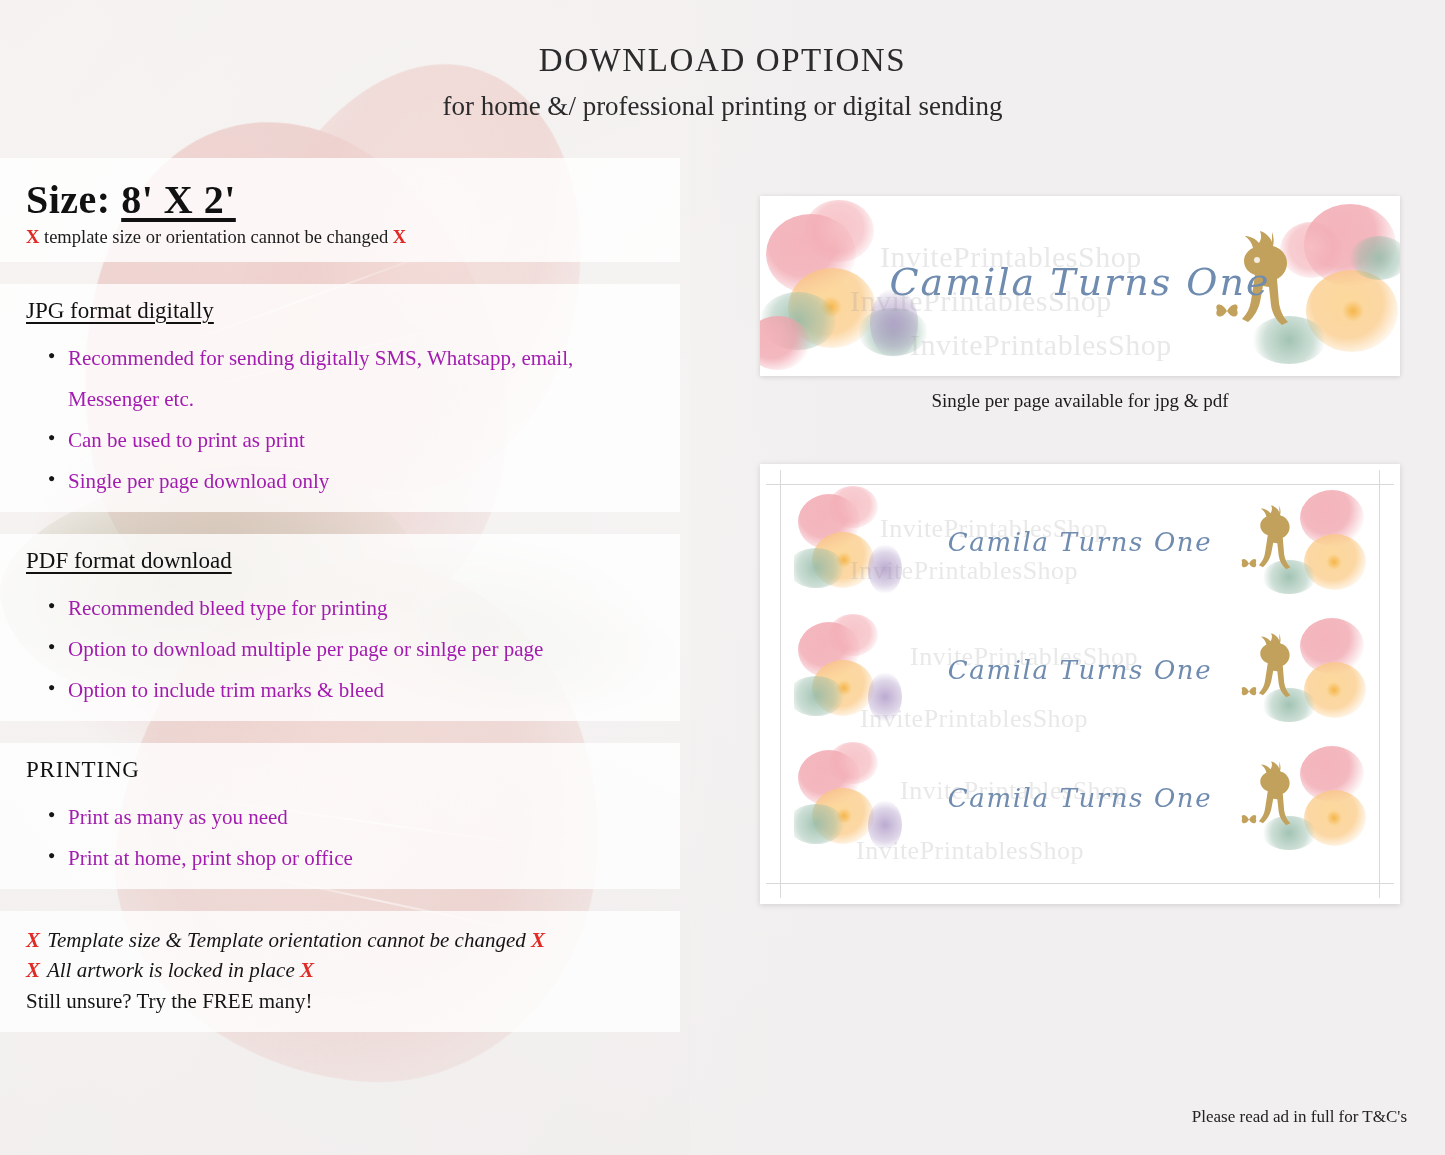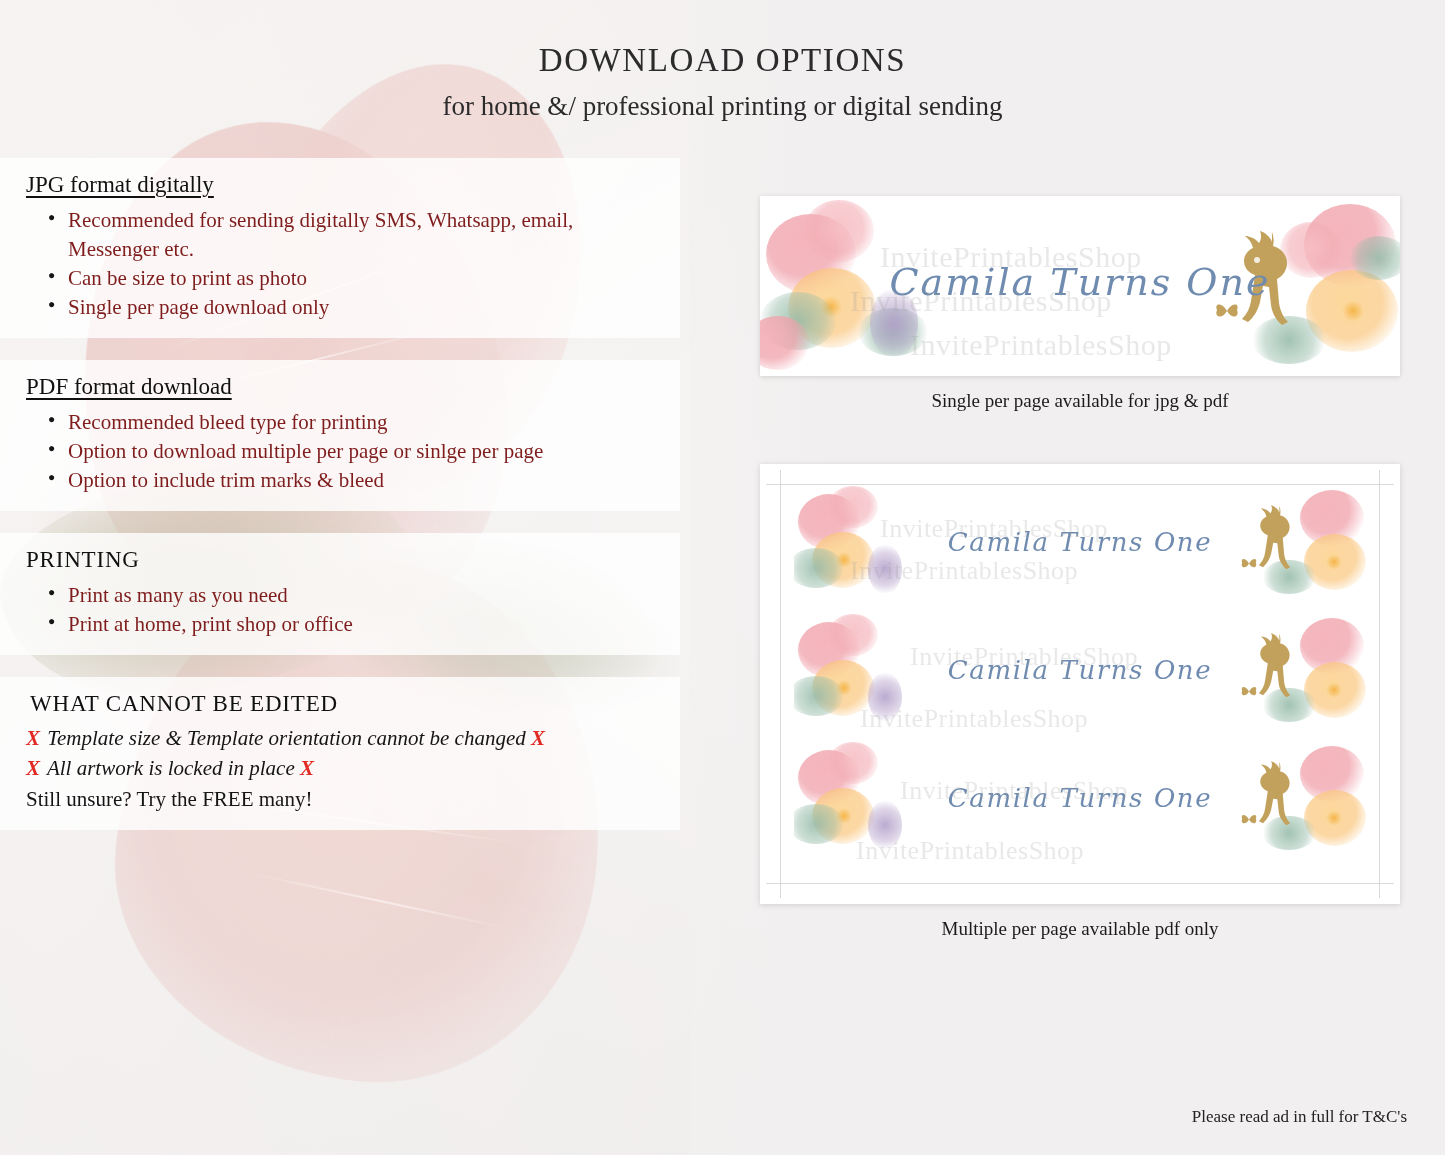--- a/index.html
+++ b/index.html
@@ -155,24 +155,25 @@
     text-decoration: none;
     letter-spacing: 0.8px;
   }
   ul.bullets {
     margin: 0;
     padding: 0 0 0 22px;
     list-style: none;
   }
   ul.bullets li {
     font-size: 21px;
-    color: #7f1d1d;
+    color: #a21caf;
     line-height: 1.38;
     position: relative;
     padding-left: 20px;
+    margin-top: 12px;
   }
   ul.bullets li:before {
     content: "\25CF";
     position: absolute;
     left: 0;
     top: 0;
     font-size: 12px;
     line-height: 1.95;
     color: #151515;
   }
@@ -336,27 +337,38 @@
   <div class="right-fade"></div>
 </div>
 
 <div class="header">
   <h1 class="header-title">DOWNLOAD OPTIONS</h1>
   <p class="header-sub">for home &amp;/ professional printing or digital sending</p>
 </div>
 
 <div class="left-col">
 
+  <div class="panel size-panel">
+    <p class="size-line">
+      <span>Size:</span>
+      <span class="size-value">8' X 2'</span>
+    </p>
+    <p class="size-note">
+      <span class="xmark">X</span>
+      <span>template size or orientation cannot be changed</span>
+      <span class="xmark">X</span>
+    </p>
+  </div>
 
   <div class="panel">
     <div class="sec-title">JPG format digitally</div>
     <ul class="bullets">
       <li>Recommended for sending digitally SMS, Whatsapp, email,</li>
       <li class="cont">Messenger etc.</li>
-      <li>Can be size to print as photo</li>
+      <li>Can be used to print as print</li>
       <li>Single per page download only</li>
     </ul>
   </div>
 
   <div class="panel">
     <div class="sec-title">PDF format download</div>
     <ul class="bullets">
       <li>Recommended bleed type for printing</li>
       <li>Option to download multiple per page or sinlge per page</li>
       <li>Option to include trim marks &amp; bleed</li>
@@ -365,21 +377,20 @@
 
   <div class="panel">
     <div class="sec-title plain">PRINTING</div>
     <ul class="bullets">
       <li>Print as many as you need</li>
       <li>Print at home, print shop or office</li>
     </ul>
   </div>
 
   <div class="panel">
-    <div class="cannot-title">WHAT CANNOT BE EDITED</div>
     <p class="cannot-line">
       <span class="xmark">X</span>
       <span>Template size &amp; Template orientation cannot be changed</span>
       <span class="xmark">X</span>
     </p>
     <p class="cannot-line">
       <span class="xmark">X</span>
       <span>All artwork is locked in place</span>
       <span class="xmark">X</span>
     </p>
@@ -500,17 +511,16 @@
     <div class="wm">
       <span style="left:120px;top:50px;font-size:26px;">InvitePrintablesShop</span>
       <span style="left:90px;top:92px;font-size:26px;">InvitePrintablesShop</span>
       <span style="left:150px;top:178px;font-size:26px;">InvitePrintablesShop</span>
       <span style="left:100px;top:240px;font-size:26px;">InvitePrintablesShop</span>
       <span style="left:140px;top:312px;font-size:26px;">InvitePrintablesShop</span>
       <span style="left:96px;top:372px;font-size:26px;">InvitePrintablesShop</span>
     </div>
   </div>
 
-  <div class="caption">Multiple per page available pdf only</div>
 
 </div>
 
 <div class="footer-note">Please read ad in full for T&amp;C's</div>
 
 </body></html>

